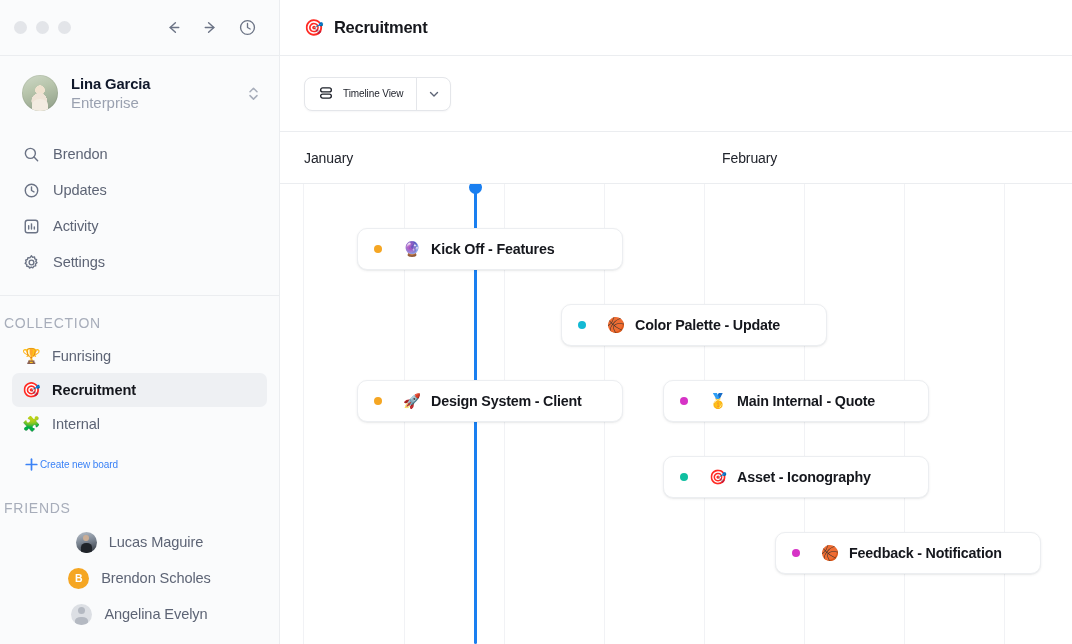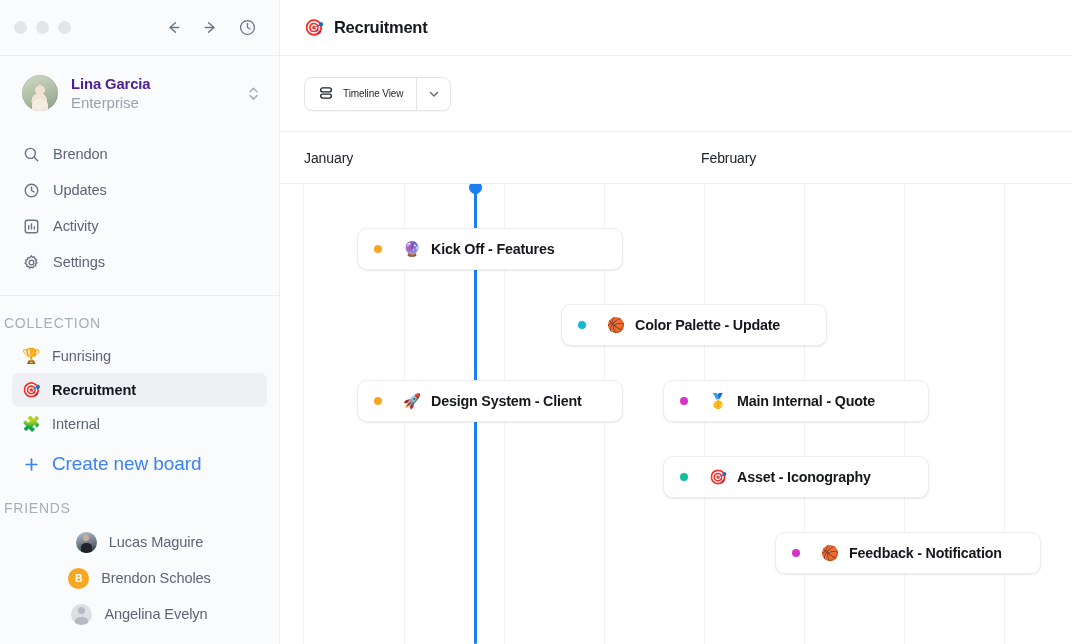--- a/index.html
+++ b/index.html
@@ -86,21 +86,21 @@
     content: "";
     position: absolute;
     left: 27%; bottom: 0; width: 46%; height: 34%;
     background: #f3ece1;
     border-radius: 46% 46% 0 0;
   }
   .user-meta { display: flex; flex-direction: column; gap: 2px; min-width: 0; }
   .user-name {
     font-size: 14.8px;
     font-weight: 700;
-    color: #4c1d95;
+    color: #0f172a;
     letter-spacing: -0.1px;
     white-space: nowrap;
   }
   .user-plan {
     font-size: 15px;
     color: #9aa1b0;
     letter-spacing: -0.05px;
   }
   .user-switch {
     margin-left: auto;
@@ -165,27 +165,26 @@
     width: 18px;
     flex: 0 0 18px;
     text-align: center;
     line-height: 1;
     font-family: "DejaVu Sans", sans-serif;
   }
 
   .createrow {
     display: flex;
     align-items: center;
-    gap: 12px;
     height: 34px;
     padding: 0 10px;
     margin-top: 6px;
     border-radius: 7px;
     color: #3b82f6;
-    font-size: 19px;
+    font-size: 10px;
     letter-spacing: -0.1px;
   }
   .plus {
     width: 18px; flex: 0 0 18px;
     display: flex; align-items: center; justify-content: center;
     color: #3b82f6;
   }
 
   .friendlist { padding: 0 12px; }
   .friendrow {
@@ -547,21 +546,21 @@
         <div class="seg-caret">
           <svg width="14" height="14" viewBox="0 0 16 16" fill="none" stroke="currentColor" stroke-width="1.6" stroke-linecap="round" stroke-linejoin="round">
               <path d="M4 6.3 L8 10.3 L12 6.3"></path>
             </svg>
         </div>
       </div>
     </div>
 
     <div class="months">
       <span class="month" style="left:24px">January</span>
-      <span class="month" style="left:421px">February</span>
+      <span class="month" style="left:442px">February</span>
     </div>
 
     <div class="timeline">
 
       <div class="gridline" style="left:23px"></div>
       <div class="gridline" style="left:124px"></div>
       <div class="gridline" style="left:224px"></div>
       <div class="gridline" style="left:324px"></div>
       <div class="gridline" style="left:424px"></div>
       <div class="gridline" style="left:524px"></div>

